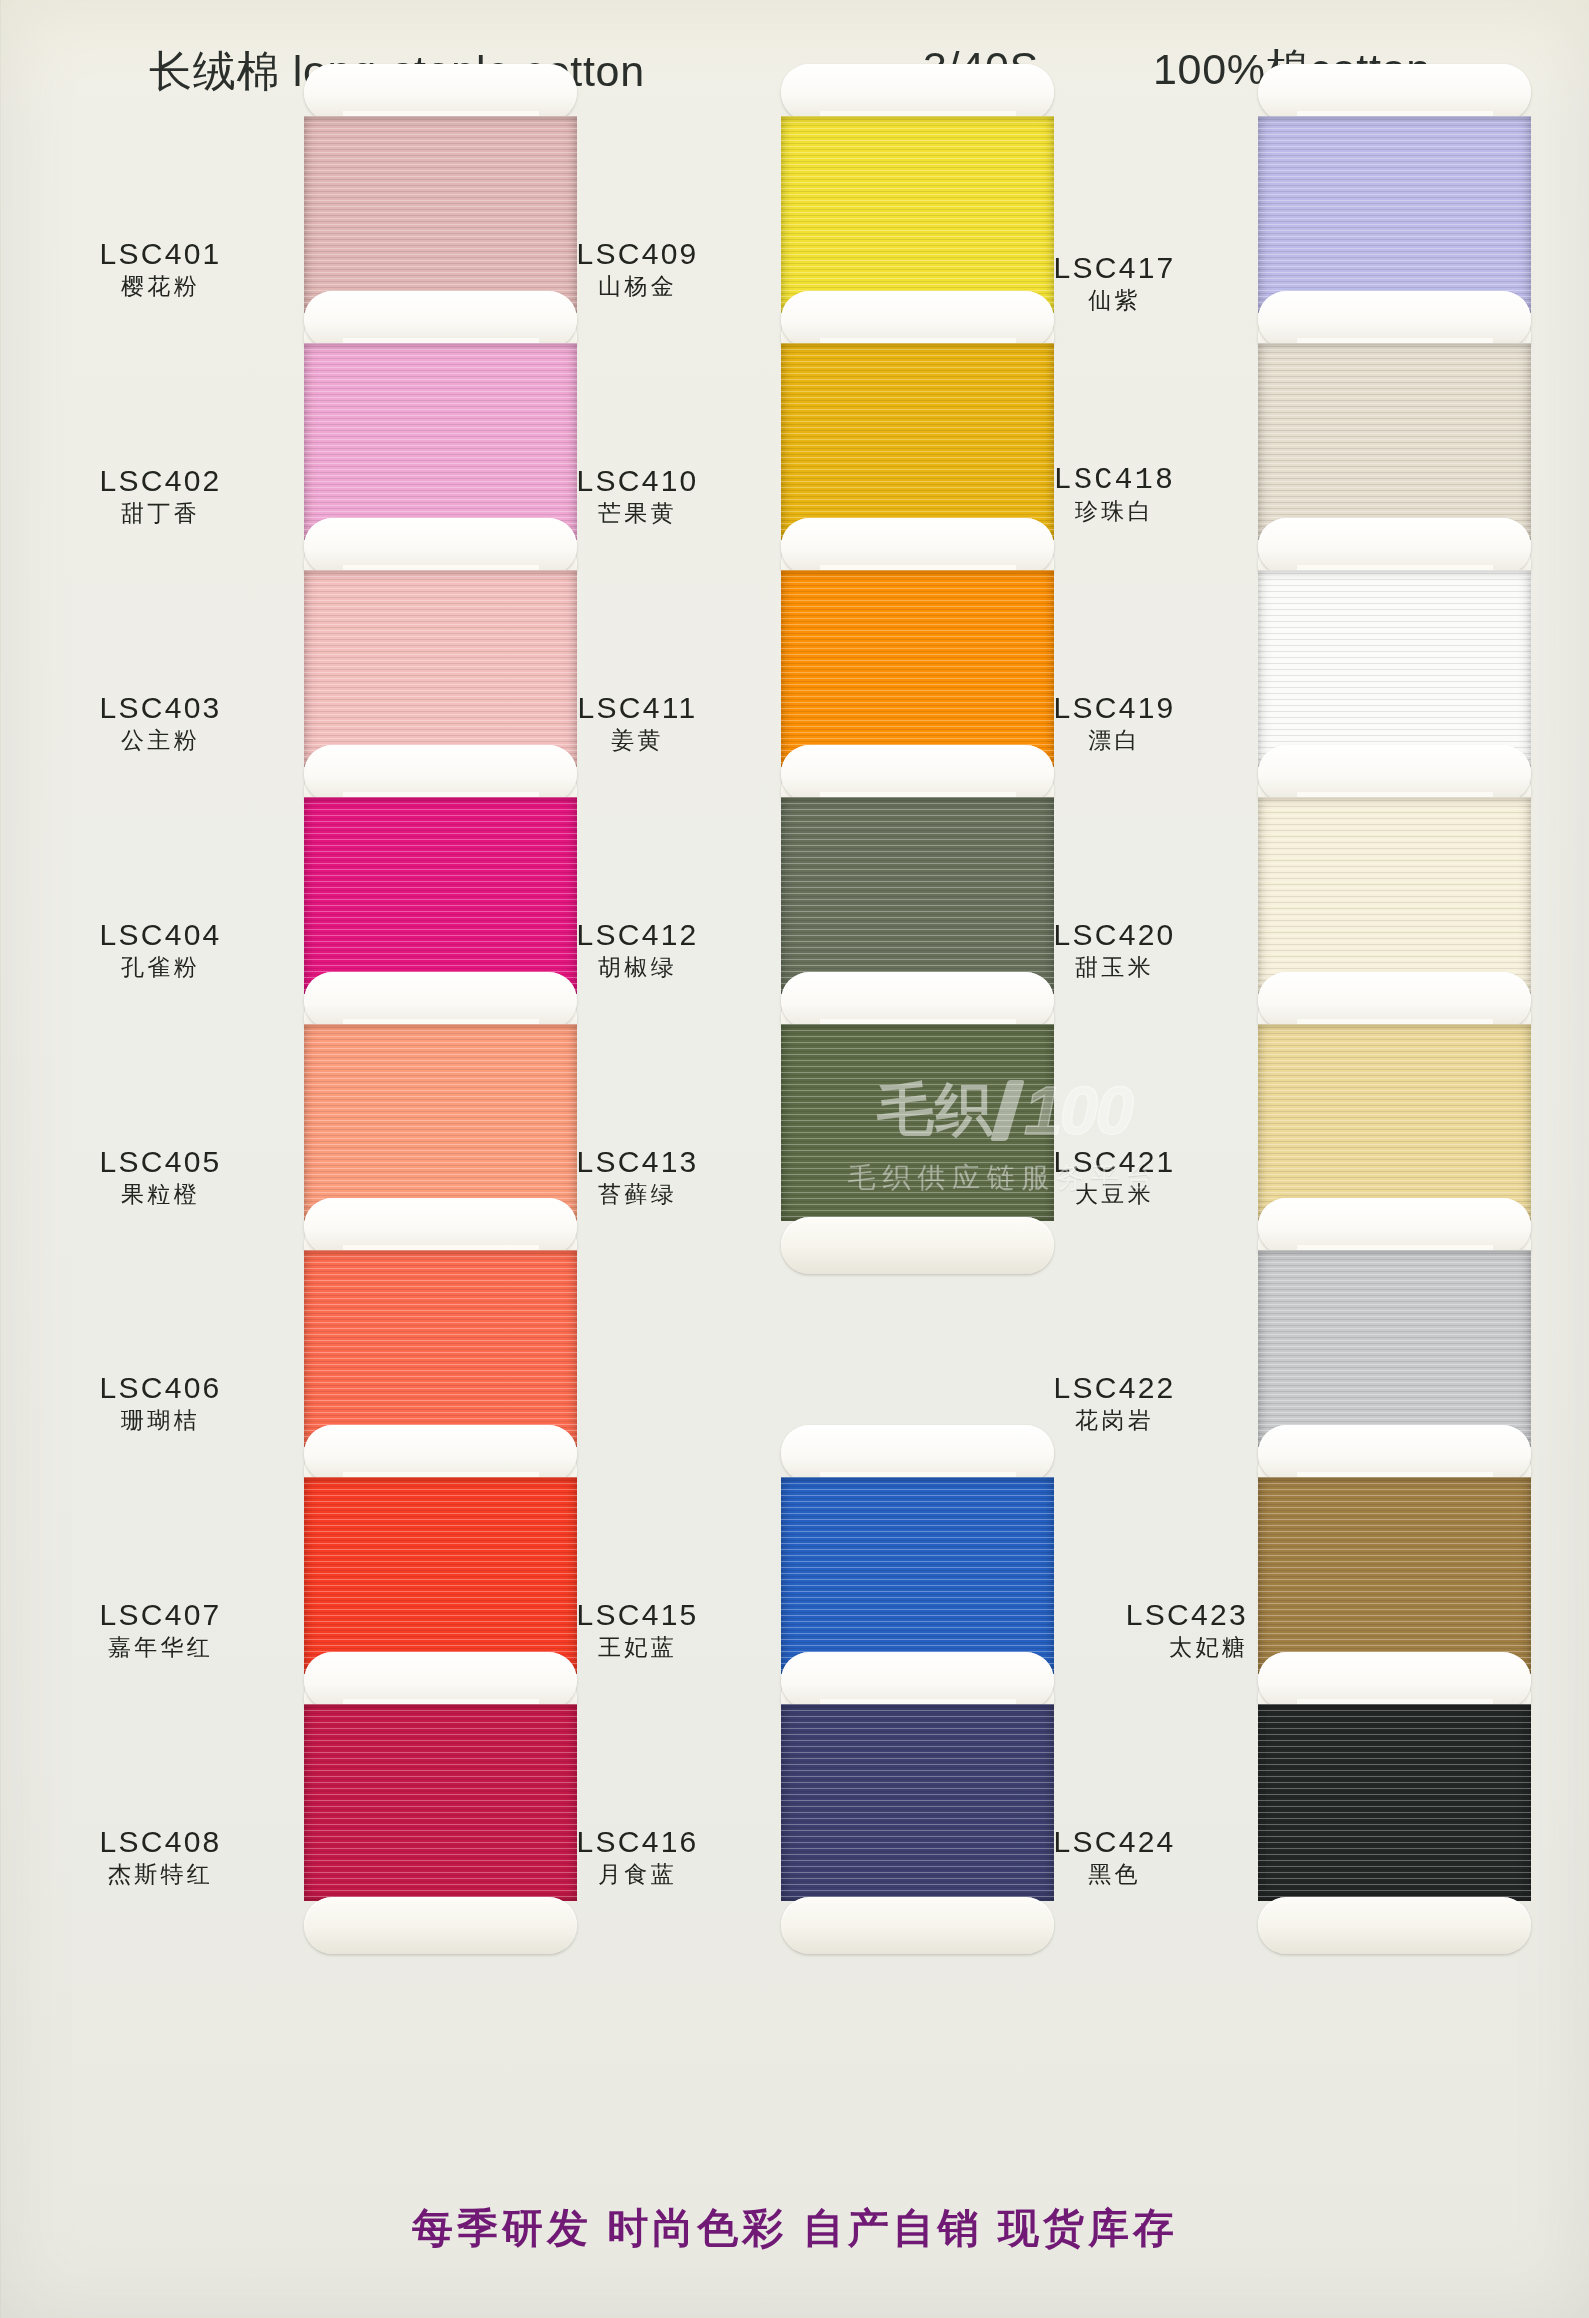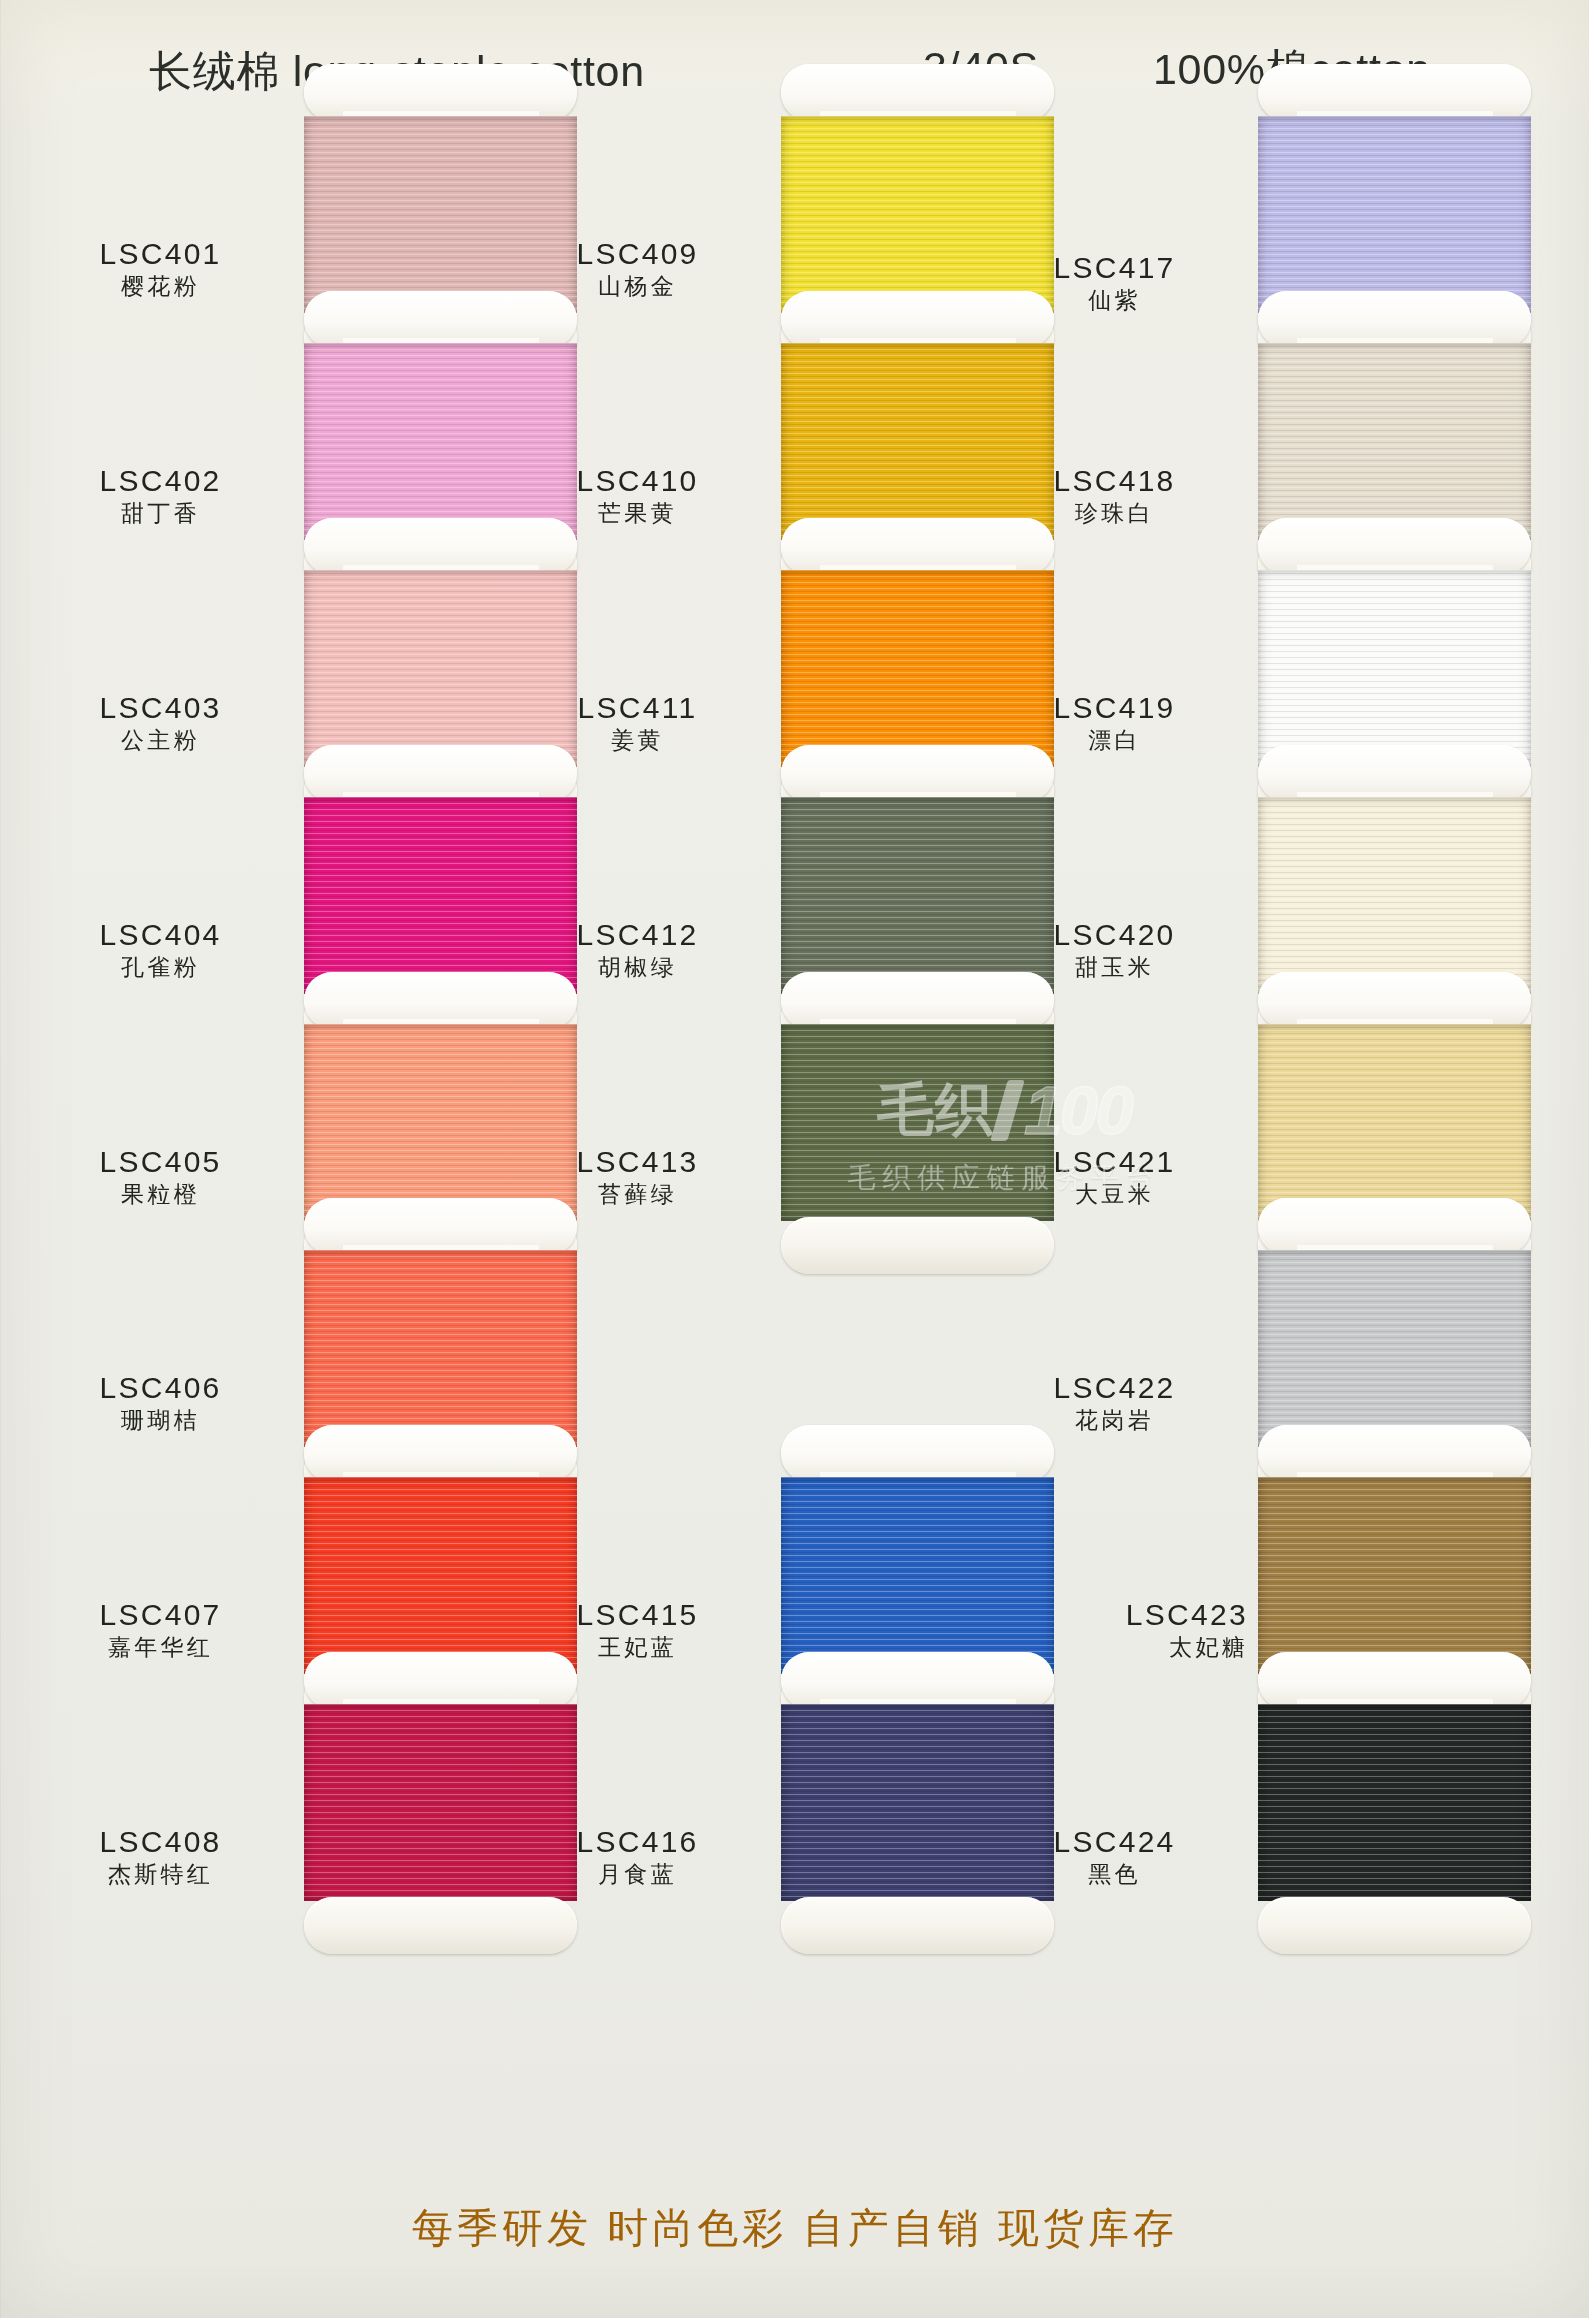--- a/index.html
+++ b/index.html
@@ -122,21 +122,21 @@
     transform:skewX(-16deg);border-radius:2.7px;margin-right:2.7px;
   }
 
   
   #footer{
     position:absolute;left:0;top:2201px;width:1590px;
     text-align:center;
   }
   #footer-text{
     display:inline-block;
-    font-size:41px;font-weight:normal;color:#a16207;letter-spacing:4px;white-space:nowrap;
+    font-size:41px;font-weight:bold;color:#701a75;letter-spacing:4px;white-space:nowrap;
   }
 </style>
 </head>
 <body>
 
 <div id="card"></div>
 
 <div id="header"></div>
 <div class="hdr-txt" id="hdr-main">长绒棉 long-staple cotton</div>
 <div class="hdr-txt" id="hdr-count">3/40S</div>
@@ -333,21 +333,21 @@
           <div class="code">LSC417</div>
           <div class="cname">仙紫</div>
         </div>
         <div class="bobbin">
           <div class="flange top"></div>
           <div class="neck"></div>
           <div class="yarn" style="background: rgb(189, 187, 232);"></div>
           <div class="flange bot"></div>
         </div>
       </div>
-      <div class="cell" style="top: 330px;">
+      <div class="cell" style="top: 330px; font-family: Liberation Mono, monospace;">
         <div class="label" style="top: 133px;">
           <div class="code">LSC418</div>
           <div class="cname">珍珠白</div>
         </div>
         <div class="bobbin">
           <div class="flange top"></div>
           <div class="neck"></div>
           <div class="yarn" style="background: rgb(229, 221, 206);"></div>
           <div class="flange bot"></div>
         </div>

